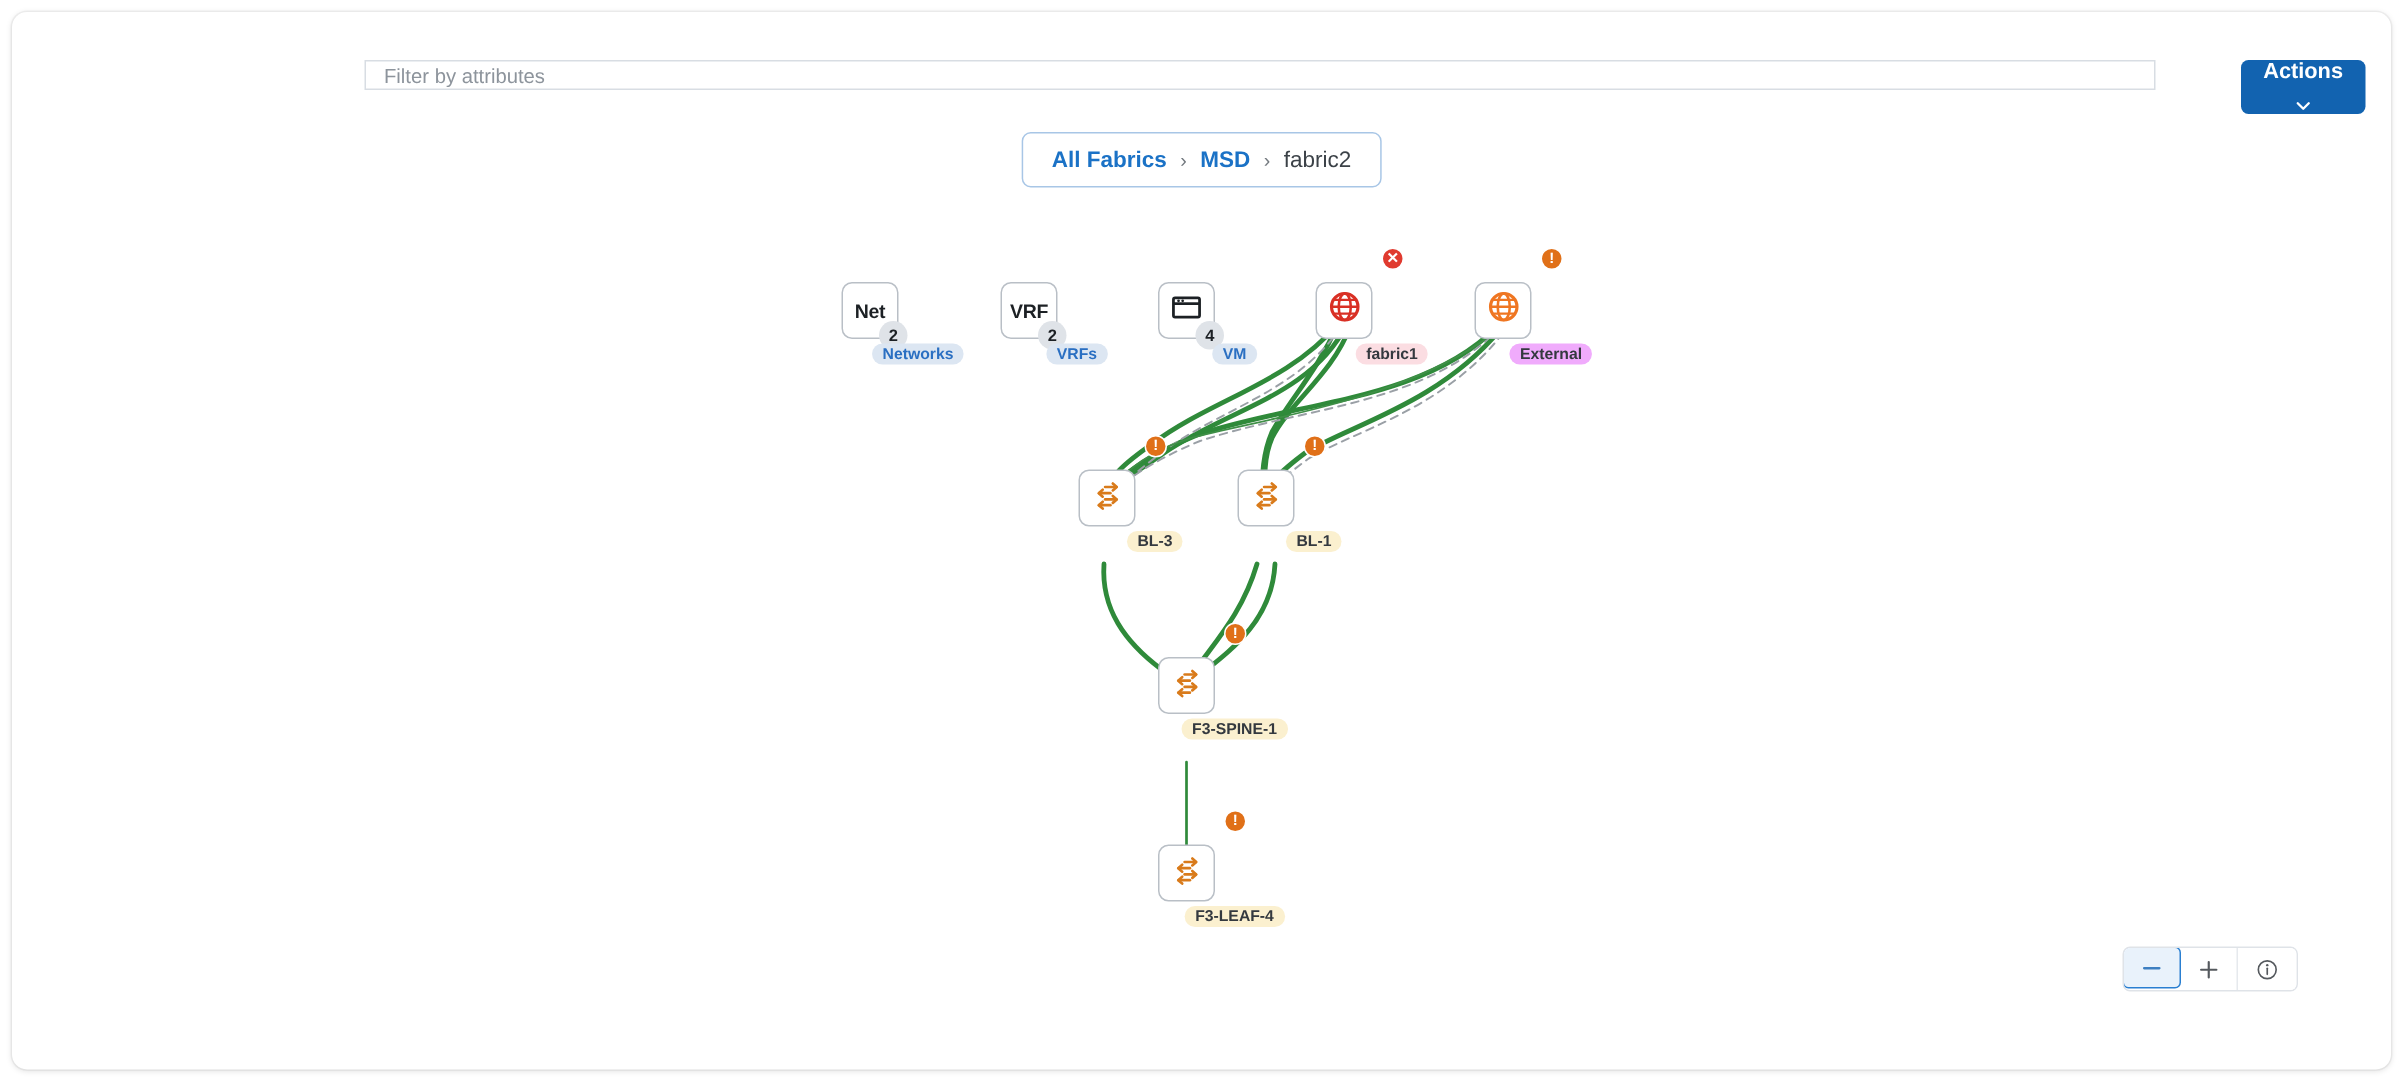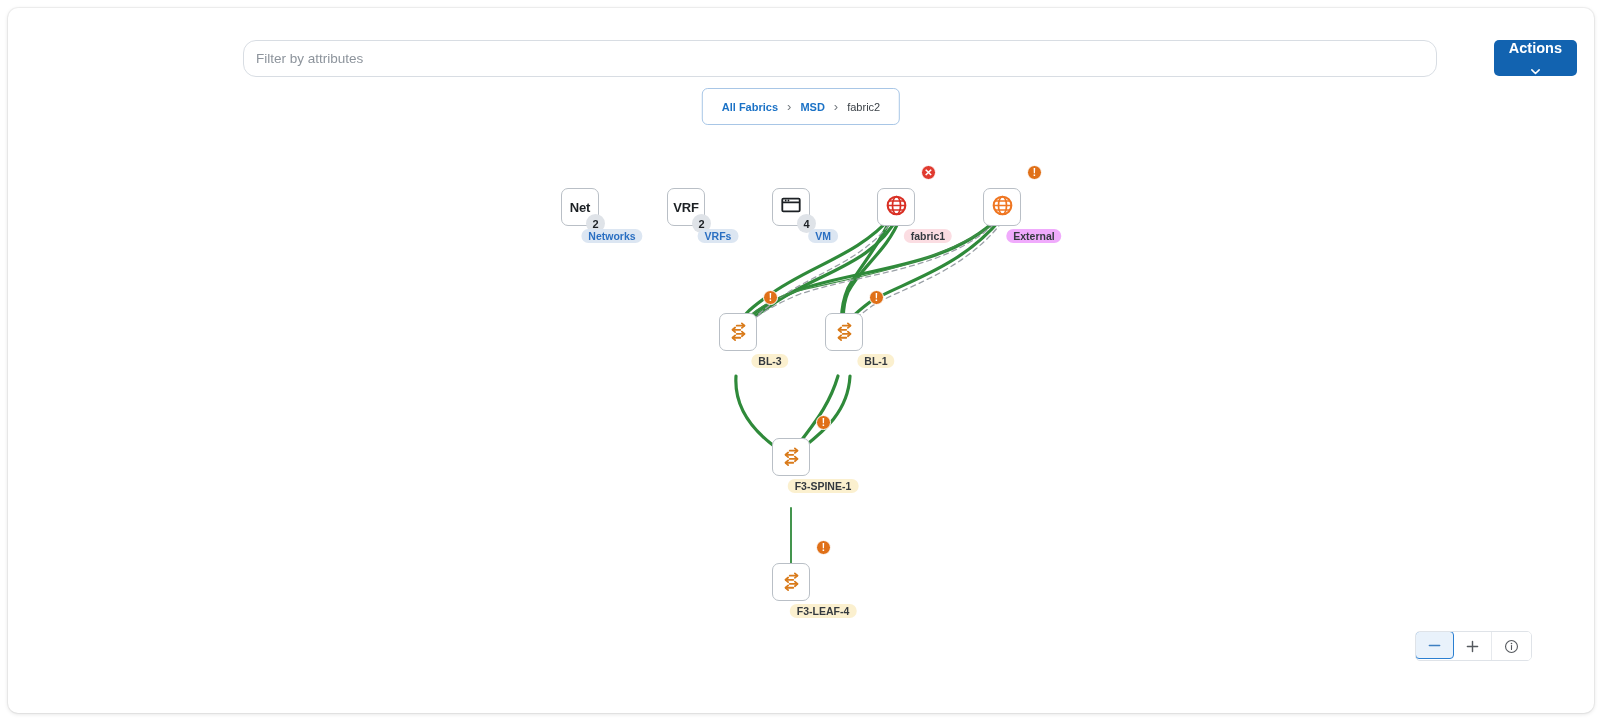--- a/index.html
+++ b/index.html
@@ -50,23 +50,23 @@
     border: 1px solid #1a73c4;
     border-radius: 4px;
     margin: -1px;
     position: relative; z-index: 2;
   }
   .seg-sep { width: 1px; background: #d5dbe2; }
 
   #filter-input {
     position: absolute;
     left: 235px; top: 32px;
-    width: 1194px; height: 37px;
+    width: 1194px; height: 20px;
     border: 1px solid #d8dde3;
-    border-radius: 13px;
+    border-radius: 0;
     background: #ffffff;
     font-size: 13.5px;
     color: #23282e;
     padding: 0 12px;
     outline: none;
     font-family: "Liberation Sans", sans-serif;
   }
   #filter-input::placeholder { color: #8d949c; }
 
   #actions-btn {
@@ -95,21 +95,21 @@
     height: 37px;
     display: flex; align-items: center;
     padding: 0 19px;
     border: 1px solid #a8c6e6;
     border-radius: 6px;
     background: #ffffff;
     gap: 9px;
     white-space: nowrap;
   }
   .crumb {
-    font-size: 11px;
+    font-size: 15px;
     font-weight: bold;
     color: #1b72c6;
     cursor: pointer;
   }
   .crumb.current { color: #3c4248; font-weight: normal; cursor: default; text-align: right; }
   .crumb-sep { color: #73797f; font-size: 13px; }
 
   
   #canvas {
     position: absolute;

